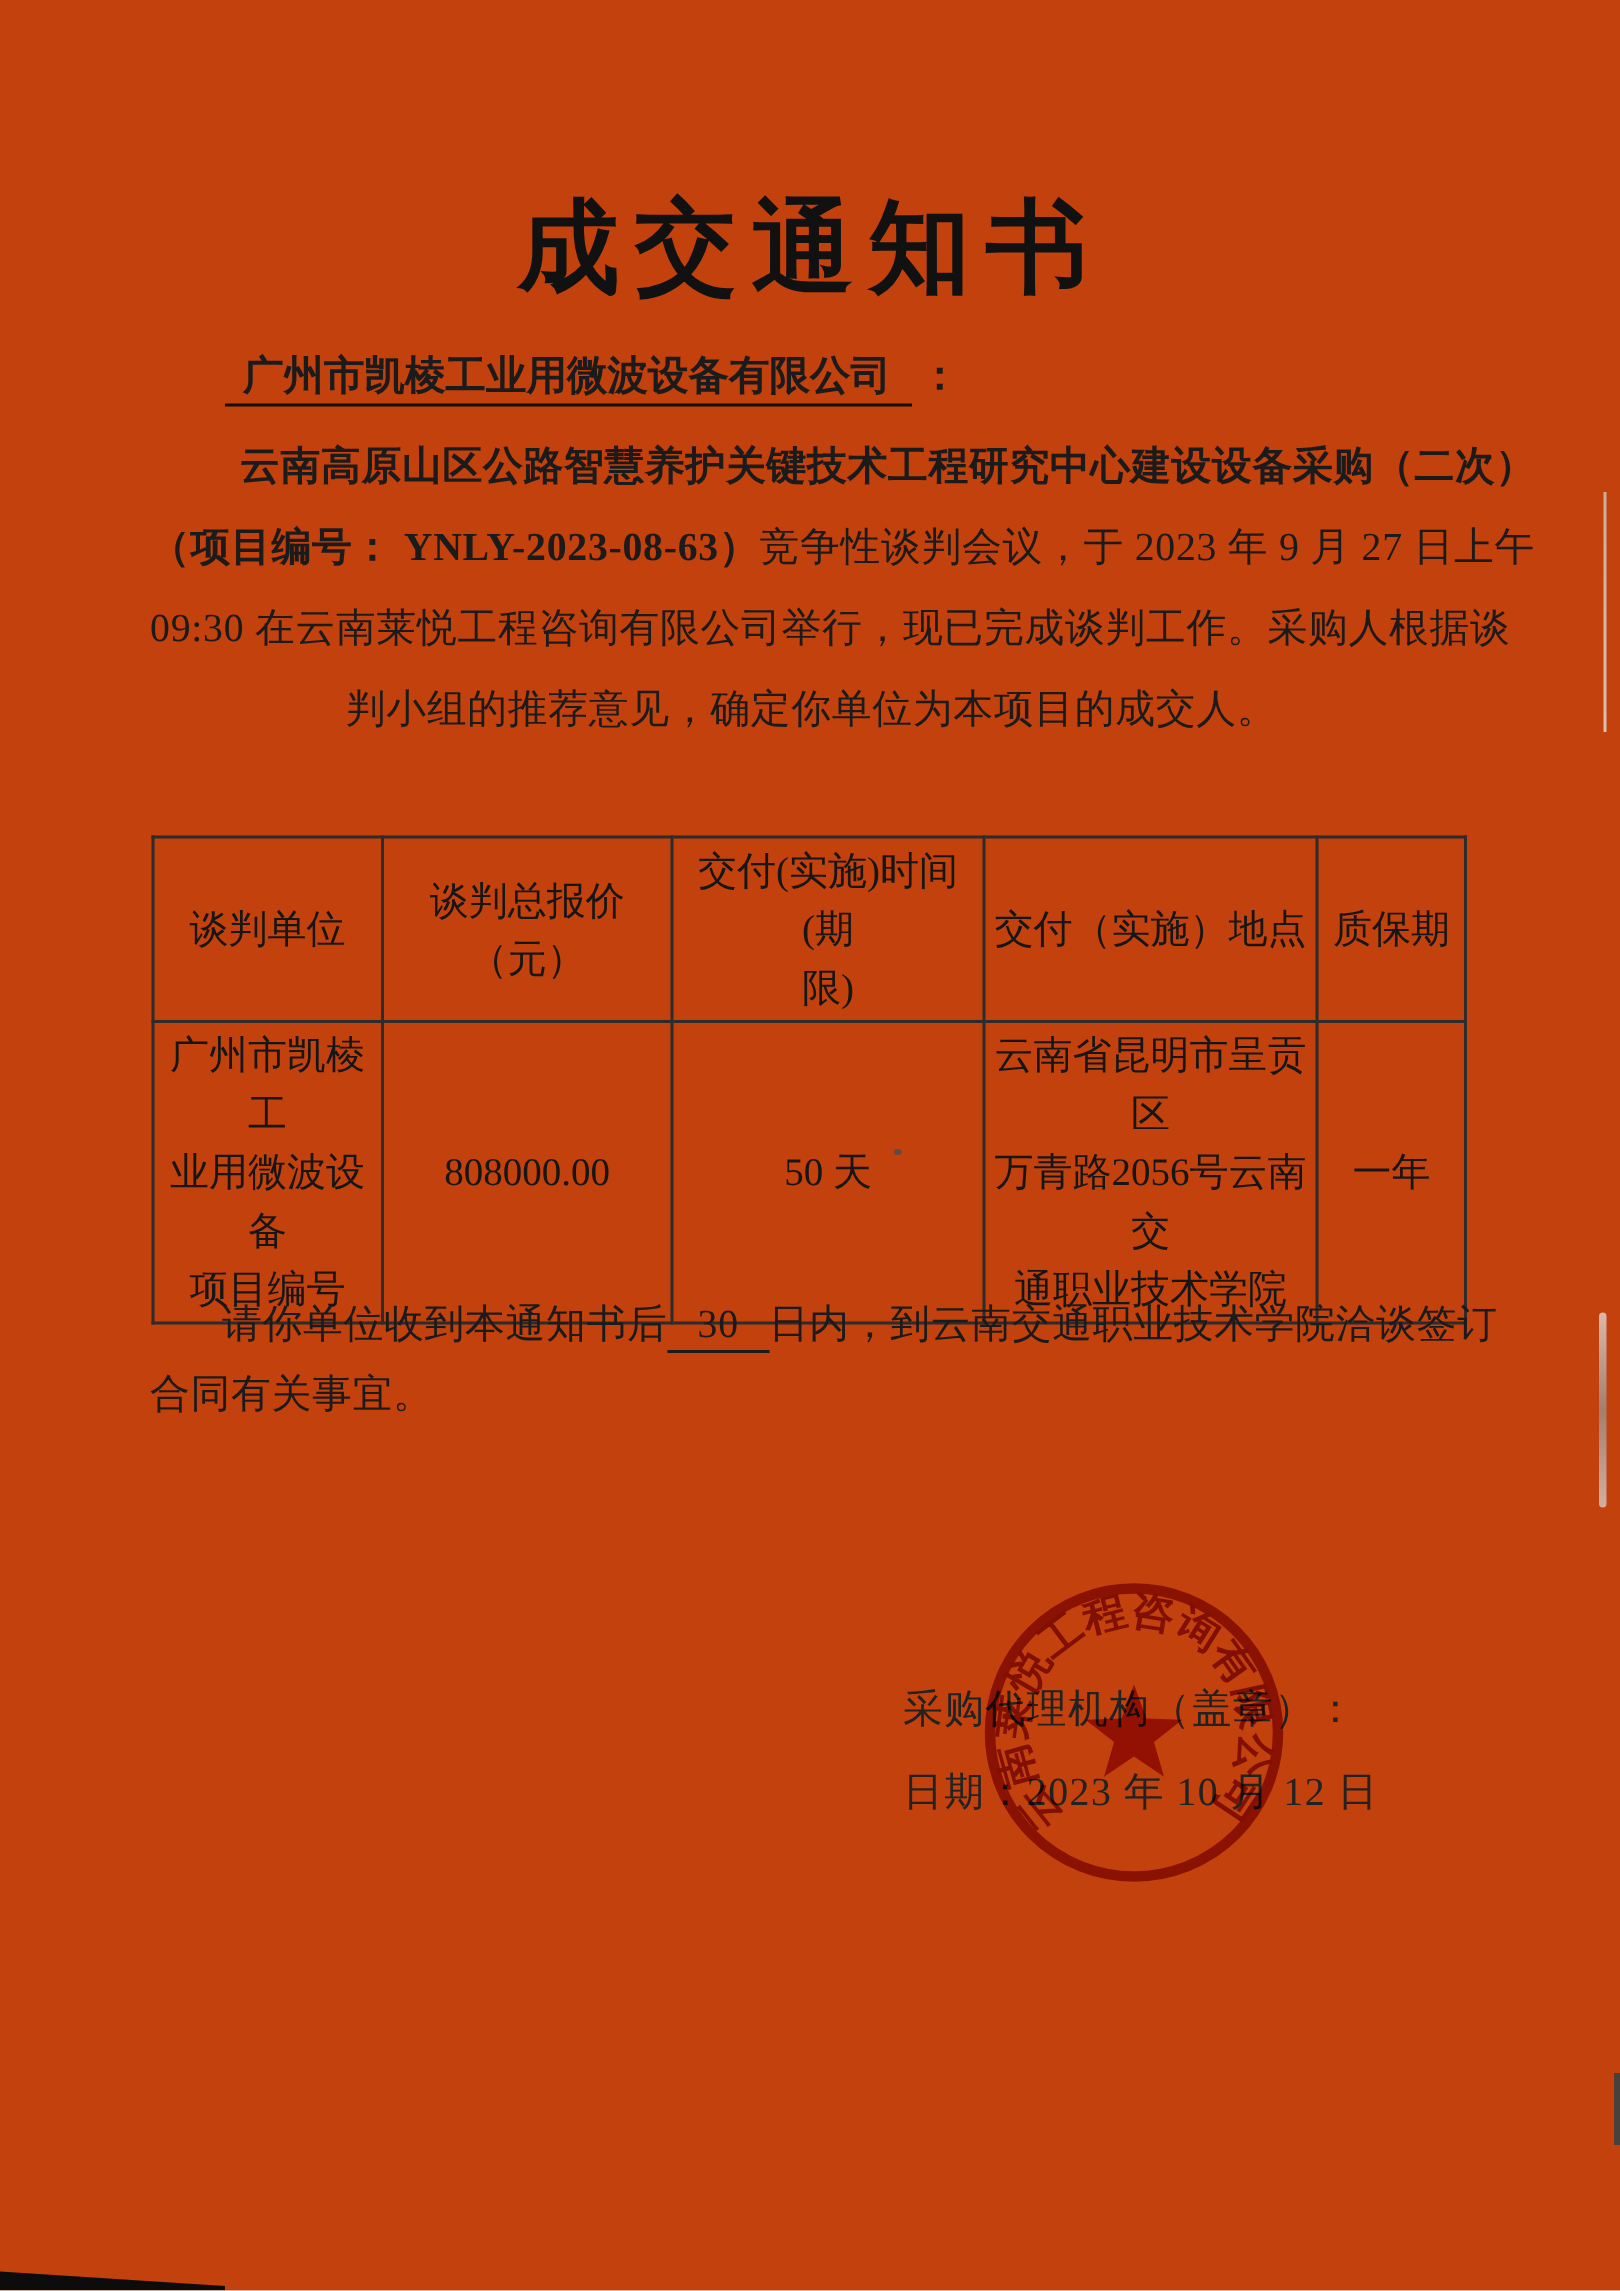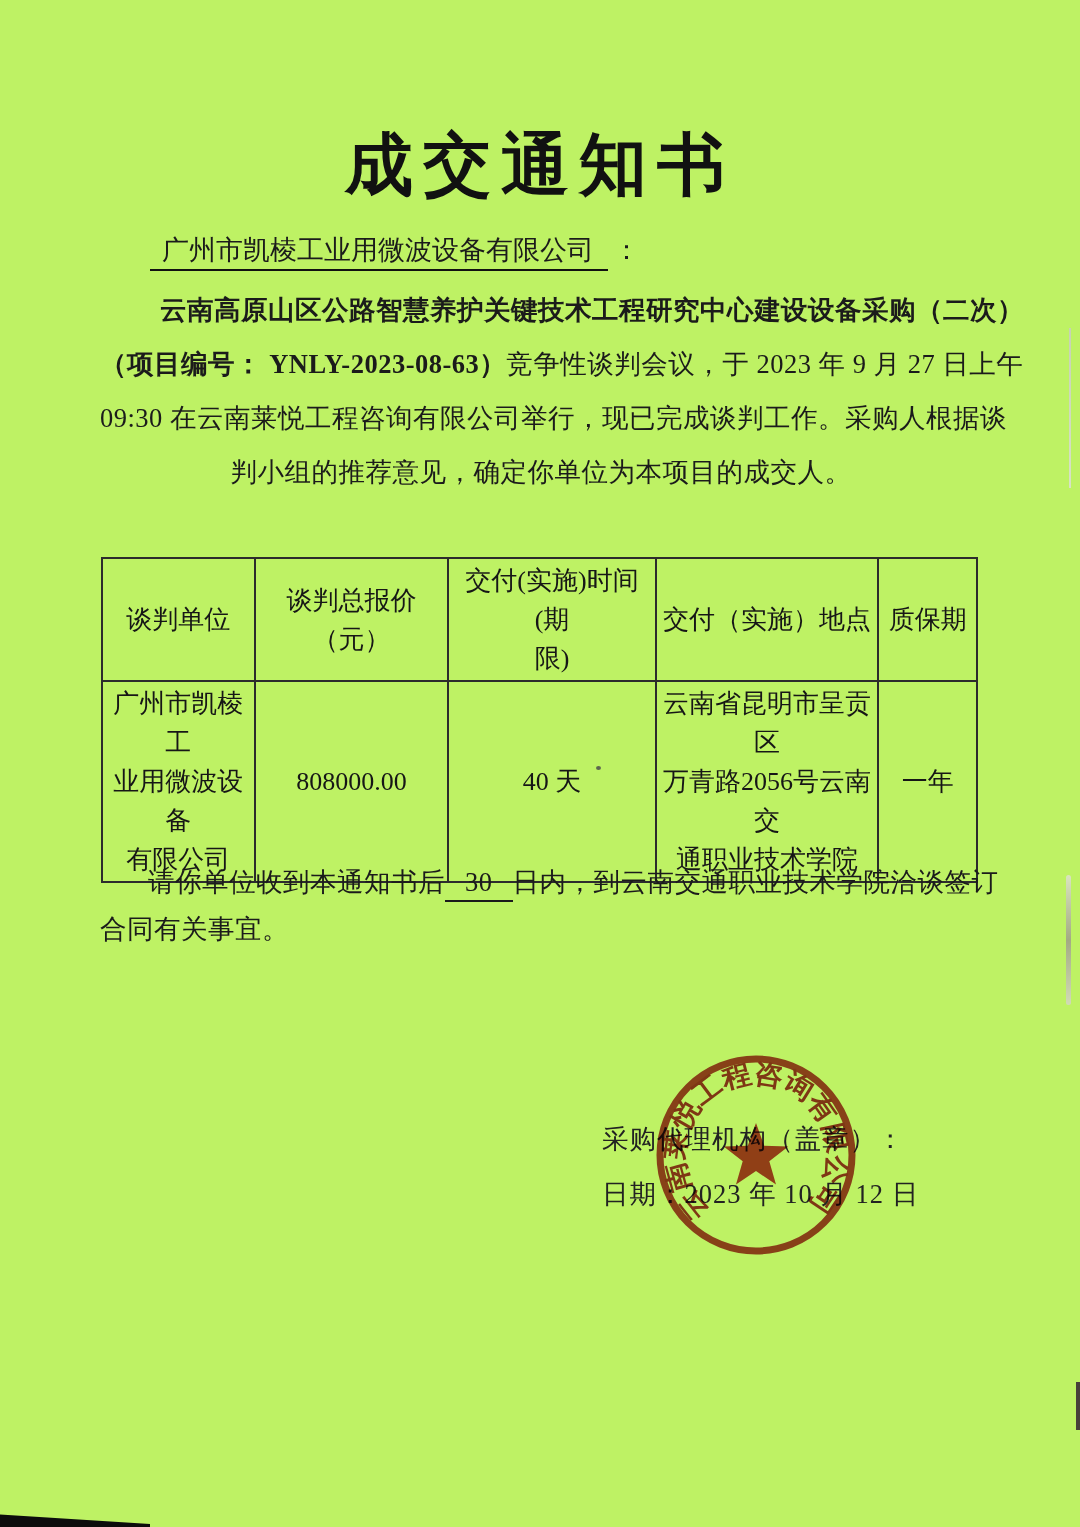--- a/index.html
+++ b/index.html
@@ -2,42 +2,42 @@
 <html><head>
 <meta charset="utf-8">
 <style>
   * { margin: 0; padding: 0; box-sizing: border-box; }
   html, body { background: #e8e8e8; }
   .page {
     position: relative;
     width: 1080px;
     height: 1527px;
     margin: 0 auto;
-    background: #bef264;
+    background: #c2410c;
     overflow: hidden;
     font-family: "Liberation Serif", "DejaVu Serif", serif;
     color: #1b1b1b;
     padding-left: 32px;
   }
   .doc-title {
     position: absolute;
     top: 126px; left: 0;
     width: 100%;
     text-align: center;
     font-size: 68px;
     font-weight: 900;
     letter-spacing: 10px;
     color: #111;
     line-height: 1.15;
   }
   .addressee {
     position: absolute;
     top: 233px; left: 150px;
     font-size: 27px;
-    font-weight: normal;
+    font-weight: bold;
     line-height: 34px;
     white-space: pre;
   }
   .addressee .uline {
     border-bottom: 2.5px solid #111;
     padding: 0 14px 2px 12px;
     display: inline-block;
   }
   .addressee .colon { margin-left: 5px; }
   .body-para {
@@ -174,23 +174,23 @@
         <td>谈判总报价
 （元）</td>
         <td>交付(实施)时间(期
 限)</td>
         <td>交付（实施）地点</td>
         <td>质保期</td>
       </tr>
       <tr class="bodyrow">
         <td>广州市凯棱工
 业用微波设备
-有限公司</td>
+项目编号</td>
         <td>808000.00</td>
-        <td>40 天</td>
+        <td>50 天</td>
         <td>云南省昆明市呈贡区
 万青路2056号云南交
 通职业技术学院</td>
         <td>一年</td>
       </tr>
     </tbody>
   </table>
 
   <div class="closing">
     <div class="body-line indent"><span>请你单位收到本通知书后</span><span class="days-uline">30</span><span>日内，到云南交通职业技术学院洽谈签订</span></div>

